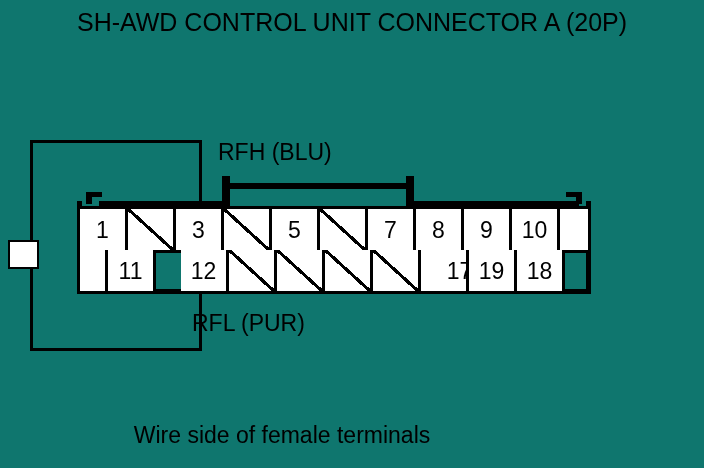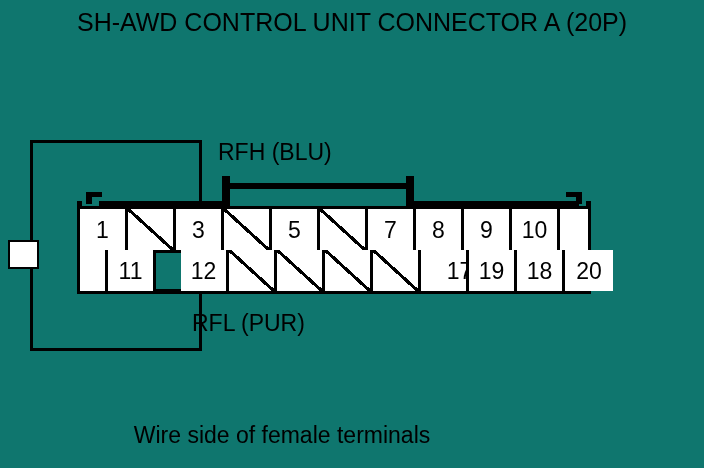--- a/index.html
+++ b/index.html
@@ -208,23 +208,20 @@
         <div class="cell blank" style="width: 48px; flex: 0 0 48px;"></div>
         <div class="cell" style="width: 48px; flex: 0 0 48px; padding-left: 32px;">
           <span class="num">17</span>
         </div>
         <div class="cell" style="width: 48px; flex: 0 0 48px;">
           <span class="num">19</span>
         </div>
         <div class="cell" style="width: 48px; flex: 0 0 48px;">
           <span class="num">18</span>
         </div>
-        <div class="cell no-right" style="width: 48px; flex: 0 0 48px;">
-          <span class="num">20</span>
-        </div>
       </div>
   </div>
 
   <div class="label" style="left:218px; top:139px;">RFH (BLU)</div>
   <div class="label" style="left:192px; top:310px;">RFL (PUR)</div>
 
   <div class="caption">Wire side of female terminals</div>
 
 </div>
 

